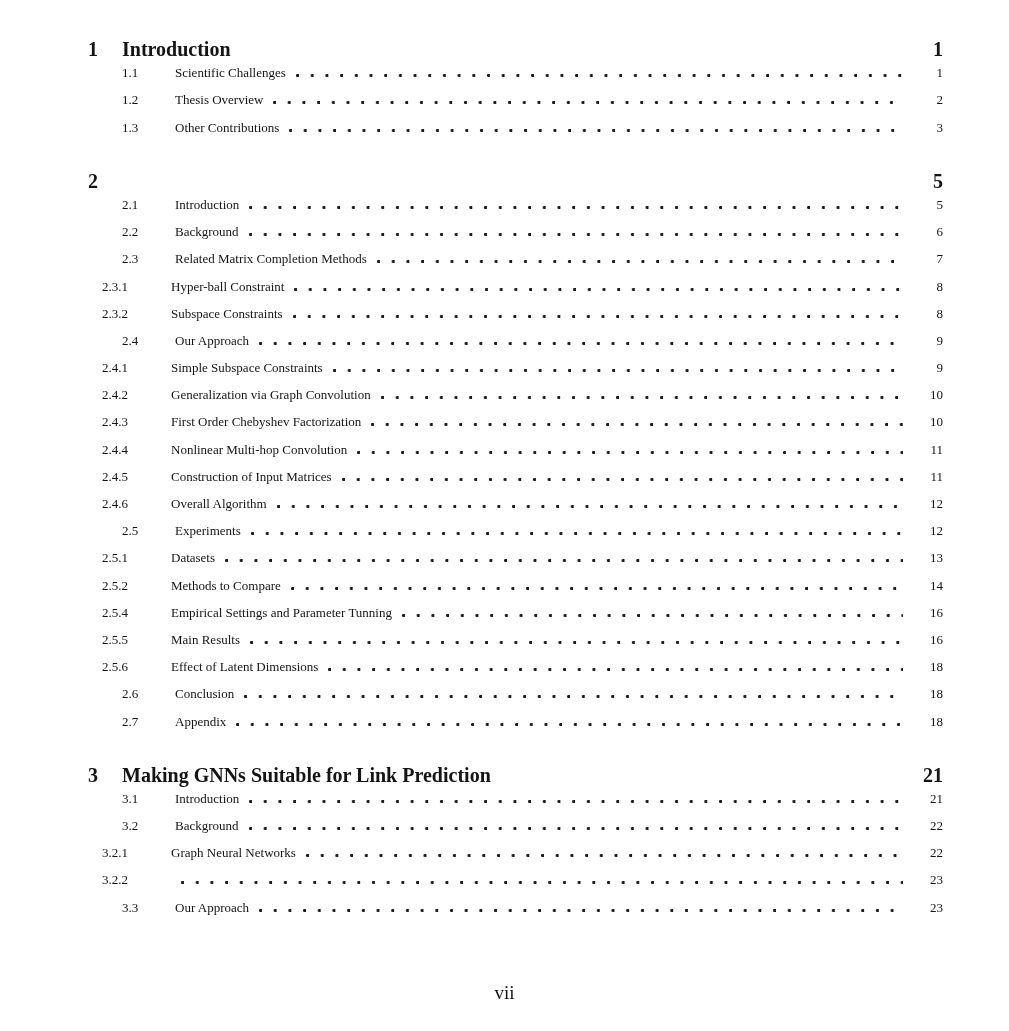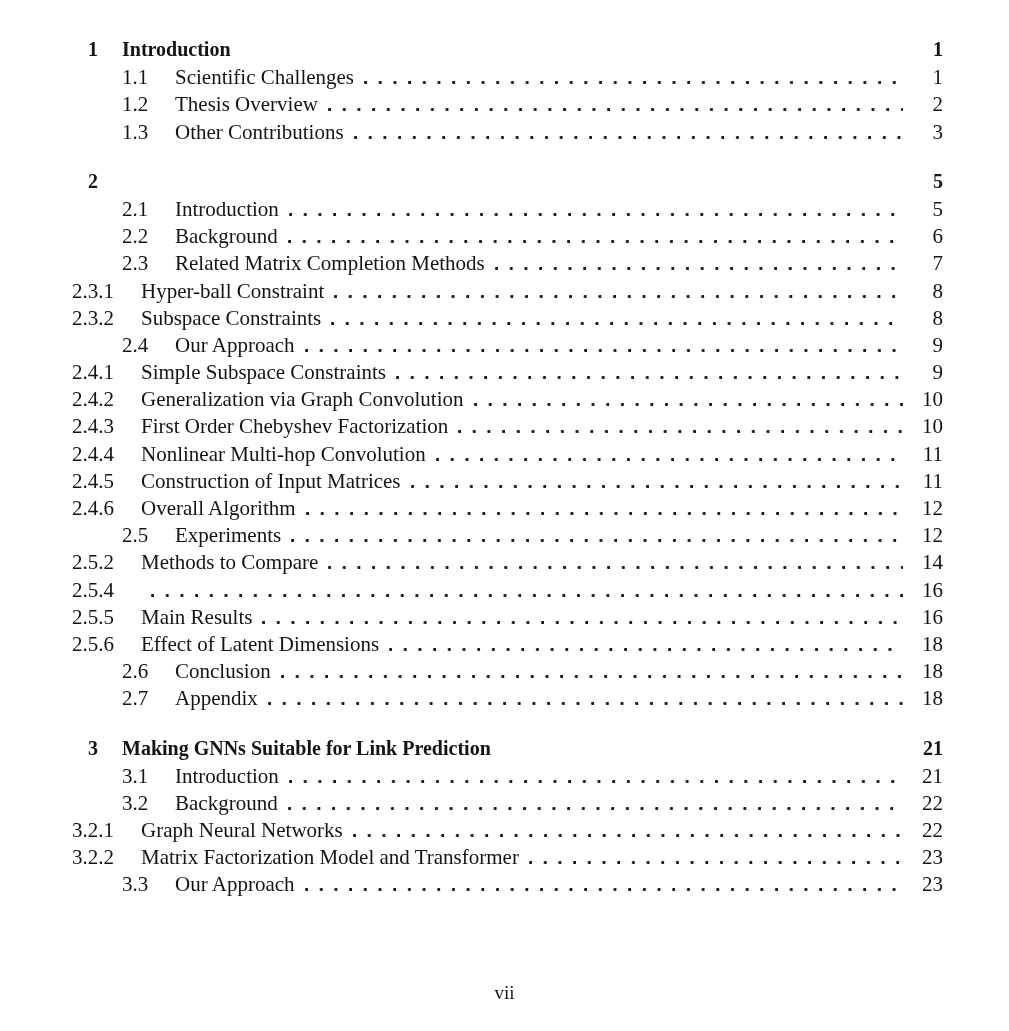--- a/index.html
+++ b/index.html
@@ -15,34 +15,34 @@
     overflow: hidden;
     position: relative;
   }
   .toc {
     padding: 38px 66px 0 0;
   }
   .row {
     display: flex;
     align-items: baseline;
     height: 27.2px;
-    font-size: 21px;
+    font-size: 13px;
     white-space: nowrap;
   }
   .row.chapter {
     font-weight: 700;
     font-size: 20px;
     margin-top: 23px;
   }
   .toc > .row.chapter:first-child {
     margin-top: 0;
   }
   .chapter .num    { margin-left: 88px;  width: 34px; flex: 0 0 auto; }
   .section .num    { margin-left: 122px; width: 53px; flex: 0 0 auto; }
-  .subsection .num { margin-left: 72px; width: 69px; flex: 0 0 auto; }
+  .subsection .num { margin-left: 102px; width: 69px; flex: 0 0 auto; }
   .title { flex: 0 0 auto; }
   .dots {
     flex: 1 1 auto;
     height: 3px;
     margin: 0 4px 0 10px;
     background-image: radial-gradient(circle at 1.6px 1.5px, #1b1b1b 1.35px, rgba(0,0,0,0) 1.8px);
     background-size: 14.7px 3px;
     background-repeat: repeat-x;
     background-position: left bottom;
   }
@@ -168,27 +168,34 @@
         <span class="dots"></span>
         <span class="pg">12</span>
       </div>
       <div class="row section">
         <span class="num">2.5</span>
         <span class="title">Experiments</span>
         <span class="dots"></span>
         <span class="pg">12</span>
       </div>
       <div class="row subsection">
+        <span class="num">2.5.1</span>
+        <span class="title">Datasets</span>
+        <span class="dots"></span>
+        <span class="pg">13</span>
+      </div>
+      <div class="row subsection">
         <span class="num">2.5.2</span>
         <span class="title">Methods to Compare</span>
         <span class="dots"></span>
         <span class="pg">14</span>
       </div>
       <div class="row subsection">
         <span class="num">2.5.4</span>
+        <span class="title">Empirical Settings and Parameter Tunning</span>
         <span class="dots"></span>
         <span class="pg">16</span>
       </div>
       <div class="row subsection">
         <span class="num">2.5.5</span>
         <span class="title">Main Results</span>
         <span class="dots"></span>
         <span class="pg">16</span>
       </div>
       <div class="row subsection">
@@ -228,21 +235,20 @@
         <span class="pg">22</span>
       </div>
       <div class="row subsection">
         <span class="num">3.2.1</span>
         <span class="title">Graph Neural Networks</span>
         <span class="dots"></span>
         <span class="pg">22</span>
       </div>
       <div class="row subsection">
         <span class="num">3.2.2</span>
-        <span class="title">Matrix Factorization Model and Transformer</span>
         <span class="dots"></span>
         <span class="pg">23</span>
       </div>
       <div class="row section">
         <span class="num">3.3</span>
         <span class="title">Our Approach</span>
         <span class="dots"></span>
         <span class="pg">23</span>
       </div>
     </main>

